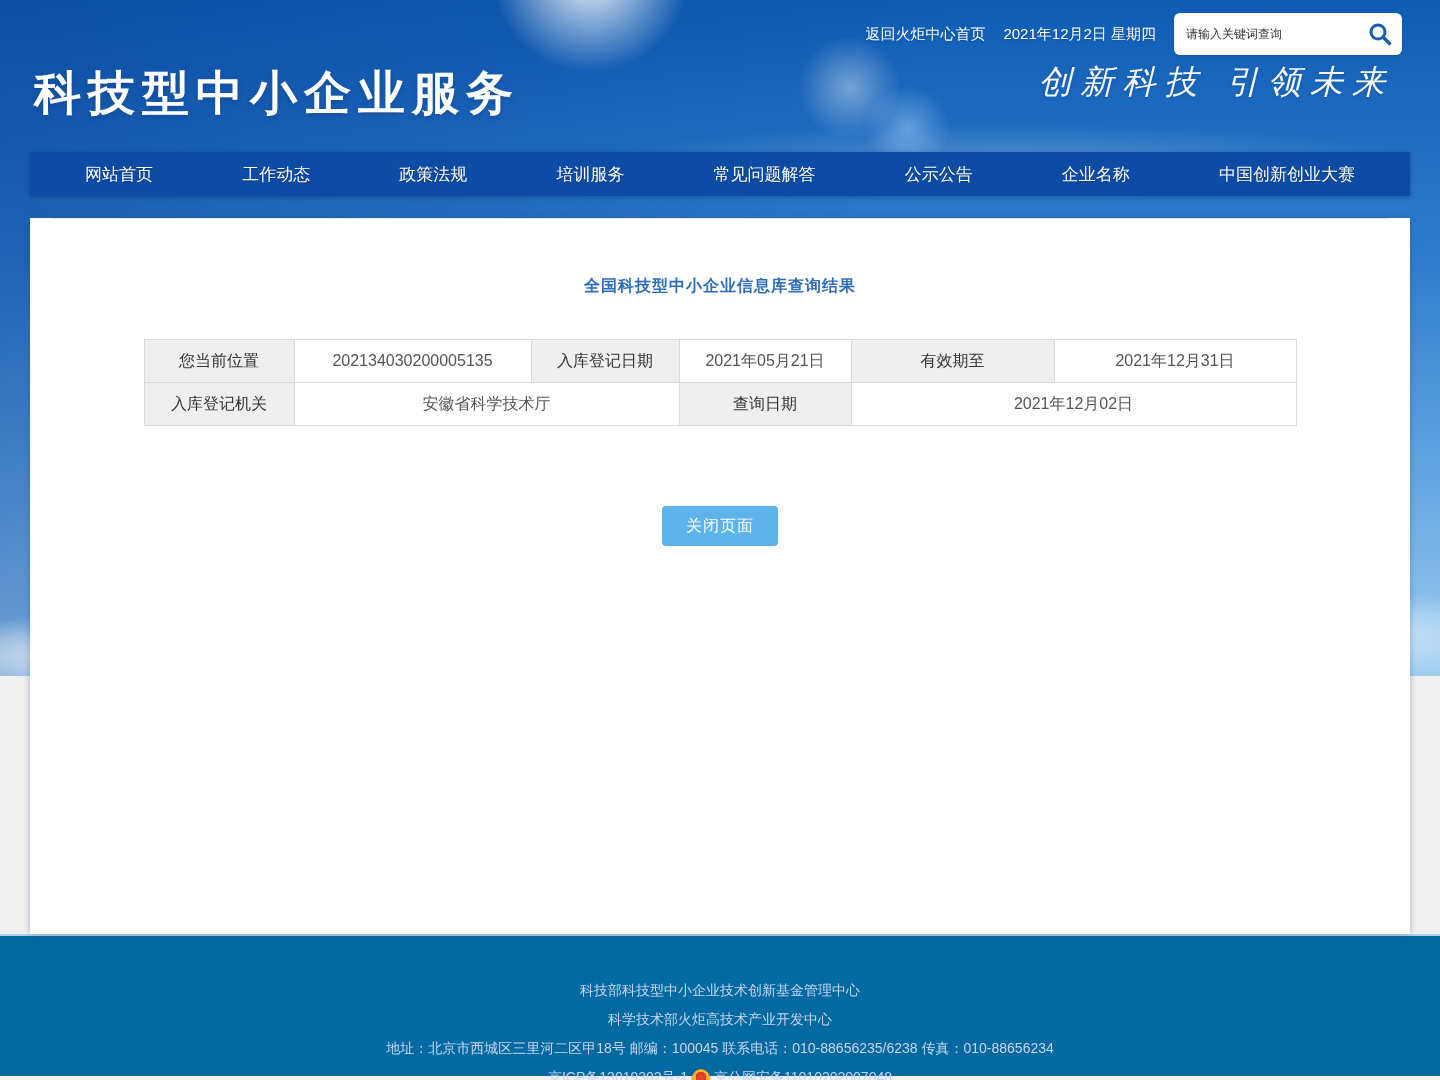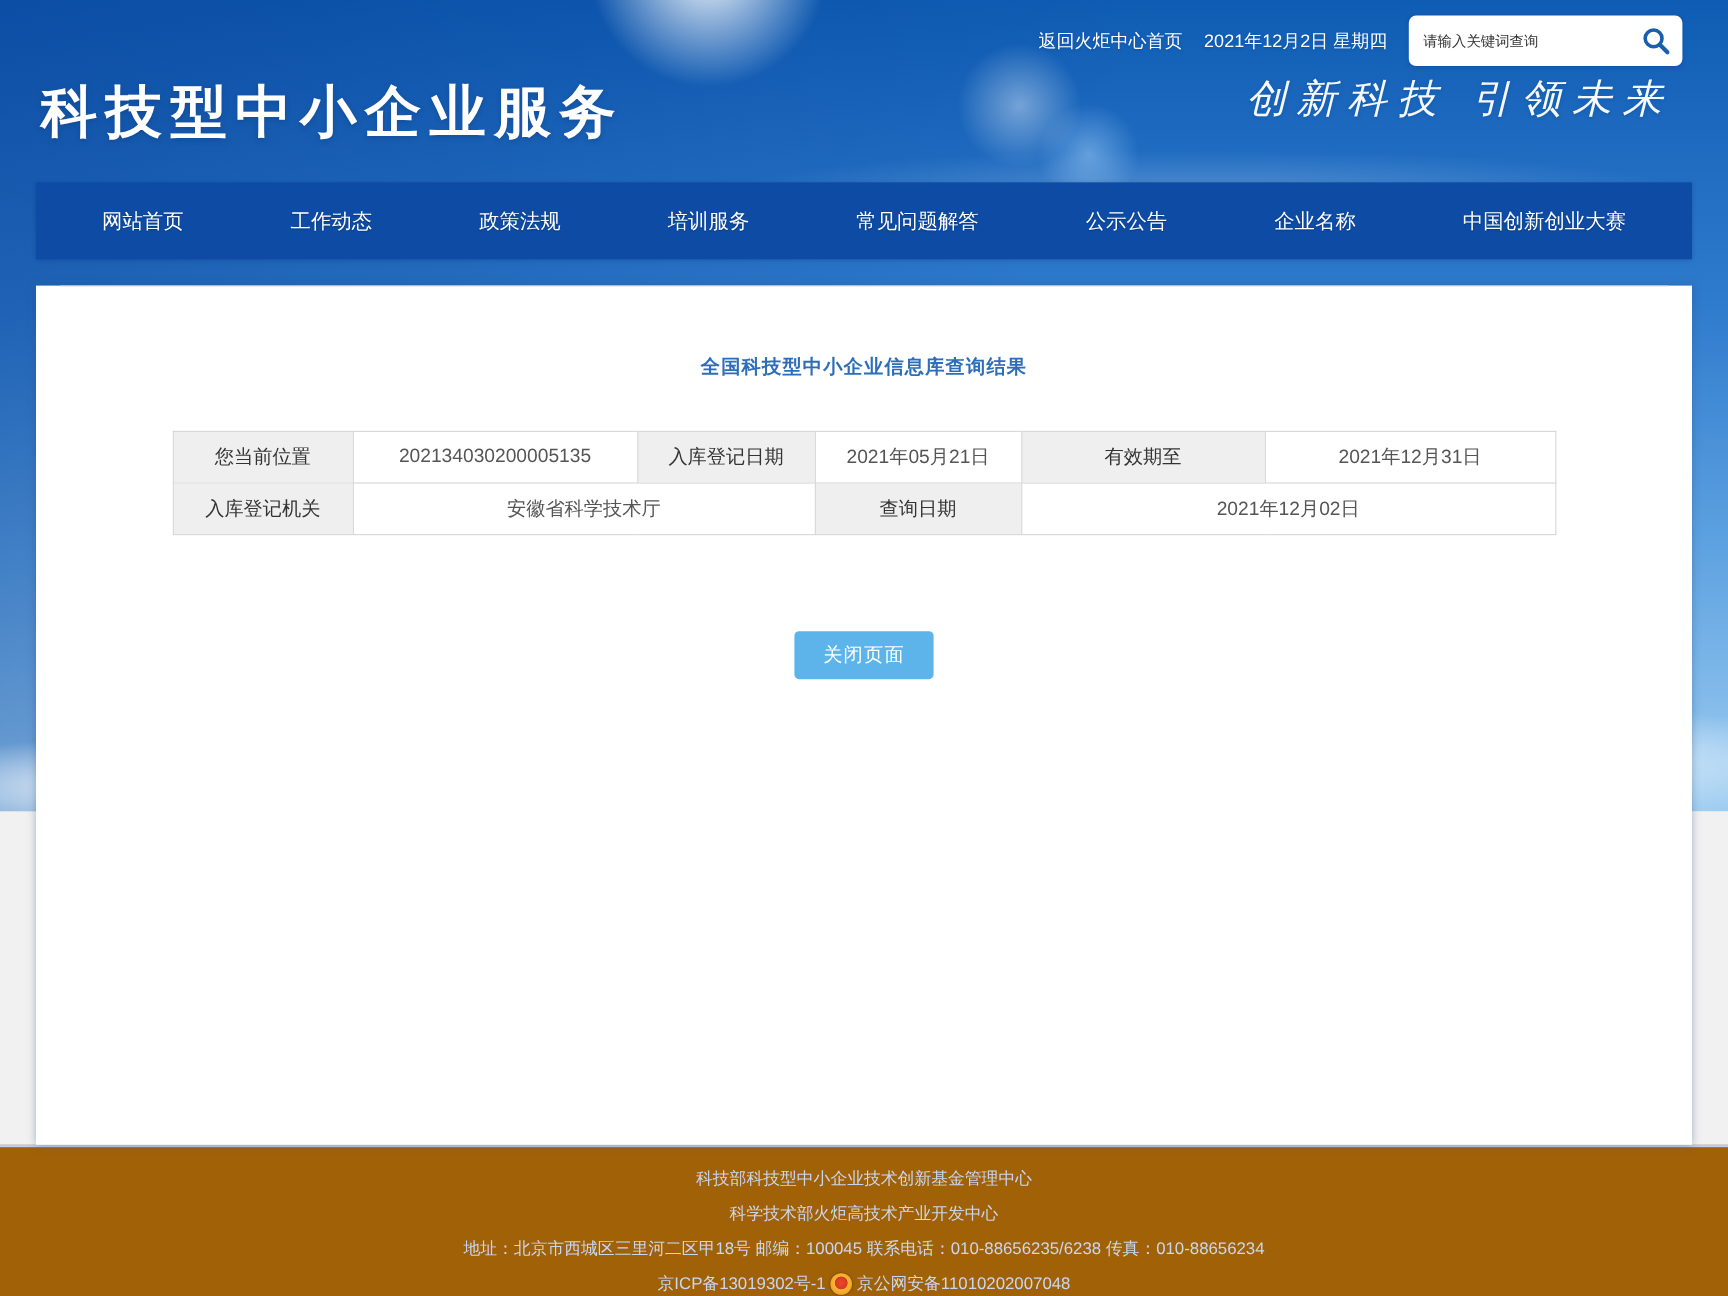--- a/index.html
+++ b/index.html
@@ -56,21 +56,21 @@
   .search-icon { width: 28px; height: 28px; display: flex; align-items: center; justify-content: center; cursor: pointer; }
   .slogan {
     position: absolute; top: 60px; right: 46px;
     font-family: "DejaVu Serif", "Liberation Serif", serif;
     font-style: italic; font-size: 33px; color: rgba(255,255,255,0.96);
     letter-spacing: 9px; white-space: nowrap; text-shadow: 0 1px 3px rgba(20,60,120,0.3);
   }
 
   
   .nav {
-    margin: 0 30px; height: 64px; background: #0d4ba4;
+    margin: 0 30px; height: 44px; background: #0d4ba4;
     display: flex; align-items: center; justify-content: space-between;
     padding: 0 55px; box-shadow: 0 1px 4px rgba(10,40,90,0.4);
   }
   .nav-item {
     color: #ffffff; font-size: 17px; text-decoration: none; cursor: pointer;
     white-space: nowrap; text-shadow: 0 1px 1px rgba(0,0,0,0.25);
   }
 
   
   .content-panel {
@@ -97,24 +97,24 @@
   .result-table td.th { background: #efefef; color: #333; }
   .close-btn {
     display: block; margin: 80px auto 0; width: 116px; height: 40px;
     background: #5db4ea; color: #ffffff; border: none; border-radius: 4px;
     font-size: 16px; font-family: "Liberation Sans", sans-serif; cursor: pointer;
     letter-spacing: 1px;
   }
 
   
   .footer {
-    margin-top: 0; height: 142px; background: #a16207;
+    margin-top: 0; height: 142px; background: #0369a1;
     border-top: 2px solid #b9cfe8;
     text-align: center; color: #c9d6ef; font-size: 14px;
-    padding-top: 12px;
+    padding-top: 40px;
   }
   .footer p { line-height: 29px; }
   .footer .icp-line { display: flex; align-items: center; justify-content: center; gap: 4px; line-height: 29px; }
   .badge {
     width: 18px; height: 18px; border-radius: 50%;
     background: radial-gradient(circle at 50% 45%, #e84a2f 0%, #d93a1f 38%, #f7b733 42%, #f0a32a 70%, #c87f1a 100%);
     box-shadow: 0 0 2px rgba(0,0,0,0.5); flex: 0 0 auto;
   }
 </style>
 </head>

